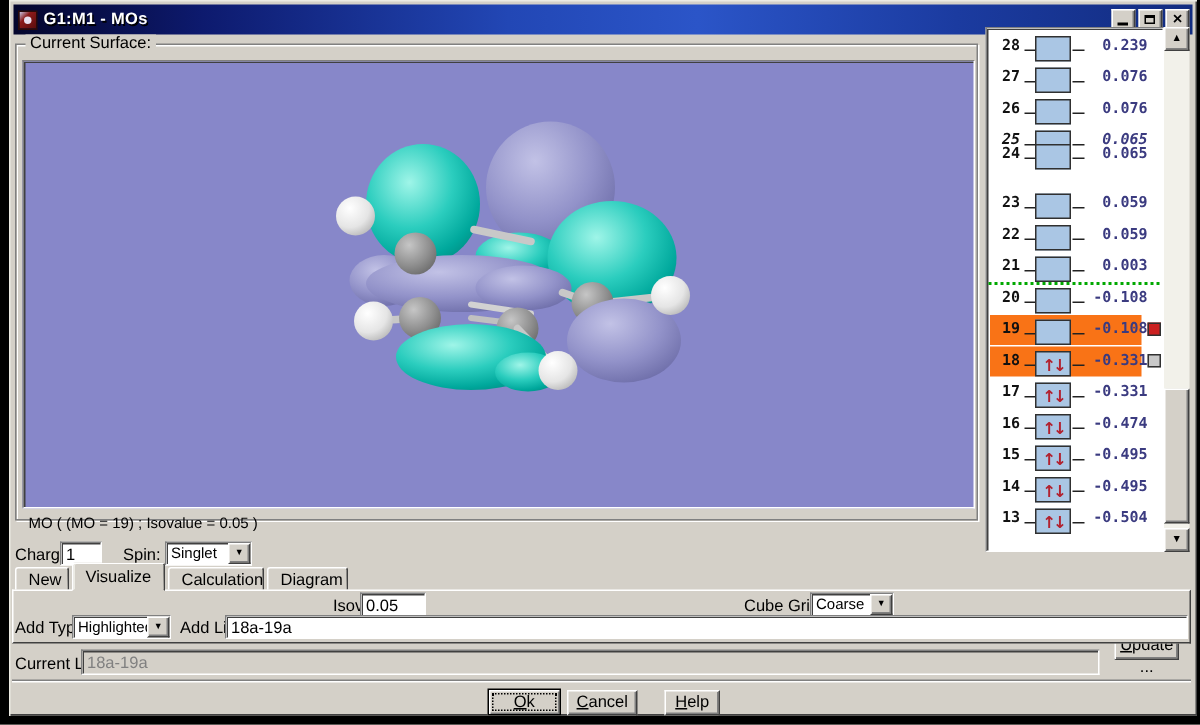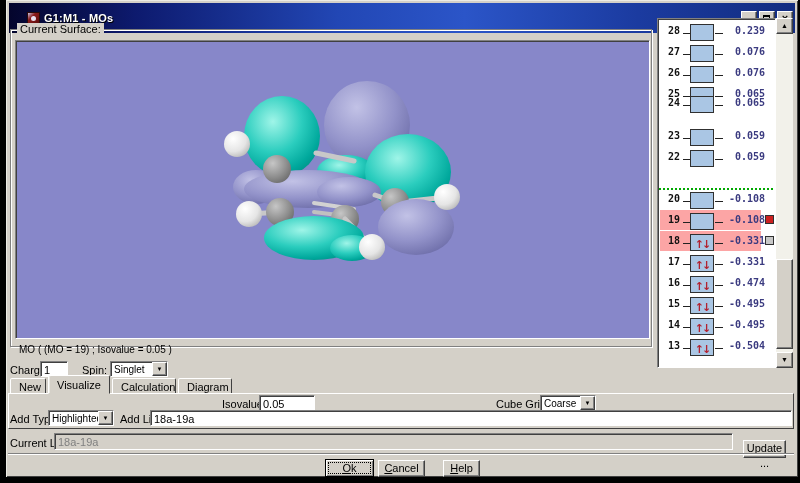--- a/index.html
+++ b/index.html
@@ -2,23 +2,23 @@
 <html><head>
 <meta charset="utf-8">
 <style>
   html,body{margin:0;padding:0;}
   body{background:#222;}
   *{box-sizing:border-box;font-family:"Liberation Sans",sans-serif;}
   #screen{position:relative;width:800px;height:483px;background:#000;overflow:hidden;}
   #win{position:absolute;left:6px;top:0;width:792px;height:477px;background:#D4D0C8;
        box-shadow:inset 1px 1px 0 #ECEBE4, inset -1px -1px 0 #404040;}
   
-  .titlebar{position:absolute;left:3px;top:3px;right:3px;height:30px;
+  .titlebar{position:absolute;left:3px;top:3px;right:3px;height:20px;
     background:linear-gradient(90deg,#04052c 0%,#0d1a6e 16%,#2247b5 42%,#2b55c8 58%,#1b3ba0 80%,#122c80 100%);
-    display:flex;align-items:center;color:#fff;font-size:11px;font-weight:bold;padding-left:18px;}
+    display:flex;align-items:center;color:#fff;font-size:11px;font-weight:bold;padding-left:3px;}
   .appicon{width:13px;height:13px;margin-right:4px;position:relative;
     background:linear-gradient(135deg,#c8c8e8 0%,#8b1a1a 35%,#5a0d0d 100%);border:1px solid #2a0a0a;}
   .appicon::after{content:"";position:absolute;left:3px;top:3px;width:5px;height:5px;background:#e8e0f0;border-radius:50%;}
   .tb-title{flex:1;white-space:nowrap;letter-spacing:0.2px;text-shadow:1px 1px 0 #000;}
   .tb-btns{display:flex;gap:2px;margin-right:2px;}
   .tb-btn{width:16px;height:14px;background:#D4D0C8;border:1px solid;border-color:#fff #404040 #404040 #fff;
     box-shadow:inset -1px -1px 0 #808080;position:relative;}
   .glyph-min{position:absolute;left:3px;bottom:2px;width:7px;height:2px;background:#000;}
   .glyph-res{position:absolute;left:3px;top:3px;width:7px;height:6px;border:1px solid #000;border-top-width:2px;}
   .glyph-x{position:absolute;left:0;top:-1px;width:100%;text-align:center;font-size:11px;font-weight:bold;color:#000;line-height:14px;}
@@ -28,21 +28,21 @@
   .gb-label{position:absolute;left:6px;top:-7px;background:#D4D0C8;padding:0 3px;font-size:11px;color:#000;}
   .viewport{position:absolute;left:4px;top:10px;width:635px;height:299px;
     border:1px solid;border-color:#808080 #fff #fff #808080;box-shadow:inset 1px 1px 0 #404040;
     background:#8787C9;overflow:hidden;}
   .viewport svg{position:absolute;left:0;top:0;}
   .vp-status{position:absolute;left:8px;top:314px;font-size:10px;color:#000;}
   
   .molist{position:absolute;left:651px;top:18px;width:119px;height:350px;background:#fff;
     border:1px solid;border-color:#808080 #fff #fff #808080;box-shadow:inset 1px 1px 0 #404040;}
   .mo-row{position:absolute;left:2px;width:101px;height:20px;}
-  .mo-row.hl{background:#fca5a5;}
+  .mo-row.hl{background:#f97316;}
   .mo-idx{position:absolute;left:3px;top:4px;width:17px;text-align:right;
     font-family:"DejaVu Sans Mono",monospace;font-size:10px;font-weight:bold;color:#111;}
   .mo-dash{position:absolute;top:12px;height:1px;background:#222;}
   .mo-dash.d1{left:23px;width:8px;}
   .mo-dash.d2{left:55px;width:8px;}
   .mo-box{position:absolute;left:30px;top:3px;width:24px;height:17px;background:#AAC6E4;border:1px solid #303030;
     text-align:center;line-height:15px;}
   .arr{font-family:"DejaVu Sans",sans-serif;font-size:11px;font-weight:bold;color:#B22230;letter-spacing:-2px;}
   .mo-energy{position:absolute;left:61px;top:4px;width:44px;text-align:right;
     font-family:"DejaVu Sans Mono",monospace;font-size:10px;font-weight:bold;color:#3B3B80;}
@@ -189,21 +189,21 @@
           <span class="mo-dash d2"></span>
           <span class="mo-energy">0.076</span>
         </div>
         <div class="mo-row" style="top: 44px;">
           <span class="mo-idx">26</span>
           <span class="mo-dash d1"></span>
           <span class="mo-box"></span>
           <span class="mo-dash d2"></span>
           <span class="mo-energy">0.076</span>
         </div>
-        <div class="mo-row" style="top: 65px;">
+        <div class="mo-row" style="top: 65px; font-style: italic;">
           <span class="mo-idx">25</span>
           <span class="mo-dash d1"></span>
           <span class="mo-box"></span>
           <span class="mo-dash d2"></span>
           <span class="mo-energy">0.065</span>
         </div>
         <div class="mo-row" style="top: 74px;">
           <span class="mo-idx">24</span>
           <span class="mo-dash d1"></span>
           <span class="mo-box"></span>
@@ -216,20 +216,27 @@
           <span class="mo-box"></span>
           <span class="mo-dash d2"></span>
           <span class="mo-energy">0.059</span>
         </div>
         <div class="mo-row" style="top: 128px;">
           <span class="mo-idx">22</span>
           <span class="mo-dash d1"></span>
           <span class="mo-box"></span>
           <span class="mo-dash d2"></span>
           <span class="mo-energy">0.059</span>
+        </div>
+        <div class="mo-row" style="top: 149px;">
+          <span class="mo-idx">21</span>
+          <span class="mo-dash d1"></span>
+          <span class="mo-box"></span>
+          <span class="mo-dash d2"></span>
+          <span class="mo-energy">0.003</span>
         </div>
         <div class="mo-row" style="top: 170px;">
           <span class="mo-idx">20</span>
           <span class="mo-dash d1"></span>
           <span class="mo-box"></span>
           <span class="mo-dash d2"></span>
           <span class="mo-energy">-0.108</span>
         </div>
         <div class="mo-row hl" style="top: 191px;">
           <span class="mo-idx">19</span>
@@ -299,38 +306,38 @@
 
   <div class="tabstrip">
     <div class="tab" style="width:36px;text-align:center">New</div>
     <div class="tab active" style="width:62px;text-align:left">Visualize</div>
     <div class="tab" style="width:64px;text-align:center">Calculation</div>
     <div class="tab" style="width:54px;text-align:center">Diagram</div>
   </div>
   <div class="tabpanel"></div>
 
   <span class="lbl" style="left:216px;top:398px;z-index:4">Isovalue:</span>
-  <input class="field" style="left: 253px; top: 395px; width: 56px; z-index: 4;" value="0.05">
+  <input class="field" style="left: 234px; top: 395px; width: 44px; z-index: 4;" value="0.05">
   <span class="lbl" style="left:490px;top:398px;z-index:4">Cube Grid:</span>
   <div class="dd" style="left:534px;top:395px;width:56px;z-index:4">
     <span class="dd-text">Coarse</span>
     <span class="dd-btn">▼</span>
   </div>
 
   <span class="lbl" style="left:4px;top:413px;z-index:4">Add Type:</span>
   <div class="dd" style="left:42px;top:410px;width:66px;z-index:4">
     <span class="dd-text">Highlighted</span>
     <span class="dd-btn">▼</span>
   </div>
   <span class="lbl" style="left:114px;top:413px;z-index:4">Add List:</span>
   <input class="field" style="left: 144px; top: 410px; width: 642px; z-index: 4;" value="18a-19a">
 
   <span class="lbl" style="left:4px;top:437px">Current List:</span>
   <input class="field disabled" style="left: 48px; top: 433px; width: 679px; height: 17px;" disabled="" value="18a-19a">
-  <button class="btn" style="left:737px;top:440px;width:43px;height:18px">Update ...</button>
+  <button class="btn" style="left:737px;top:422px;width:43px;height:18px">Update ...</button>
 
   <div class="divider"></div>
 
   <button class="btn default" style="left:319px;top:459px;width:49px">Ok</button>
   <button class="btn" style="left:372px;top:460px;width:47px">Cancel</button>
   <button class="btn" style="left:437px;top:460px;width:37px">Help</button>
 
 </div>
 </div>
 

